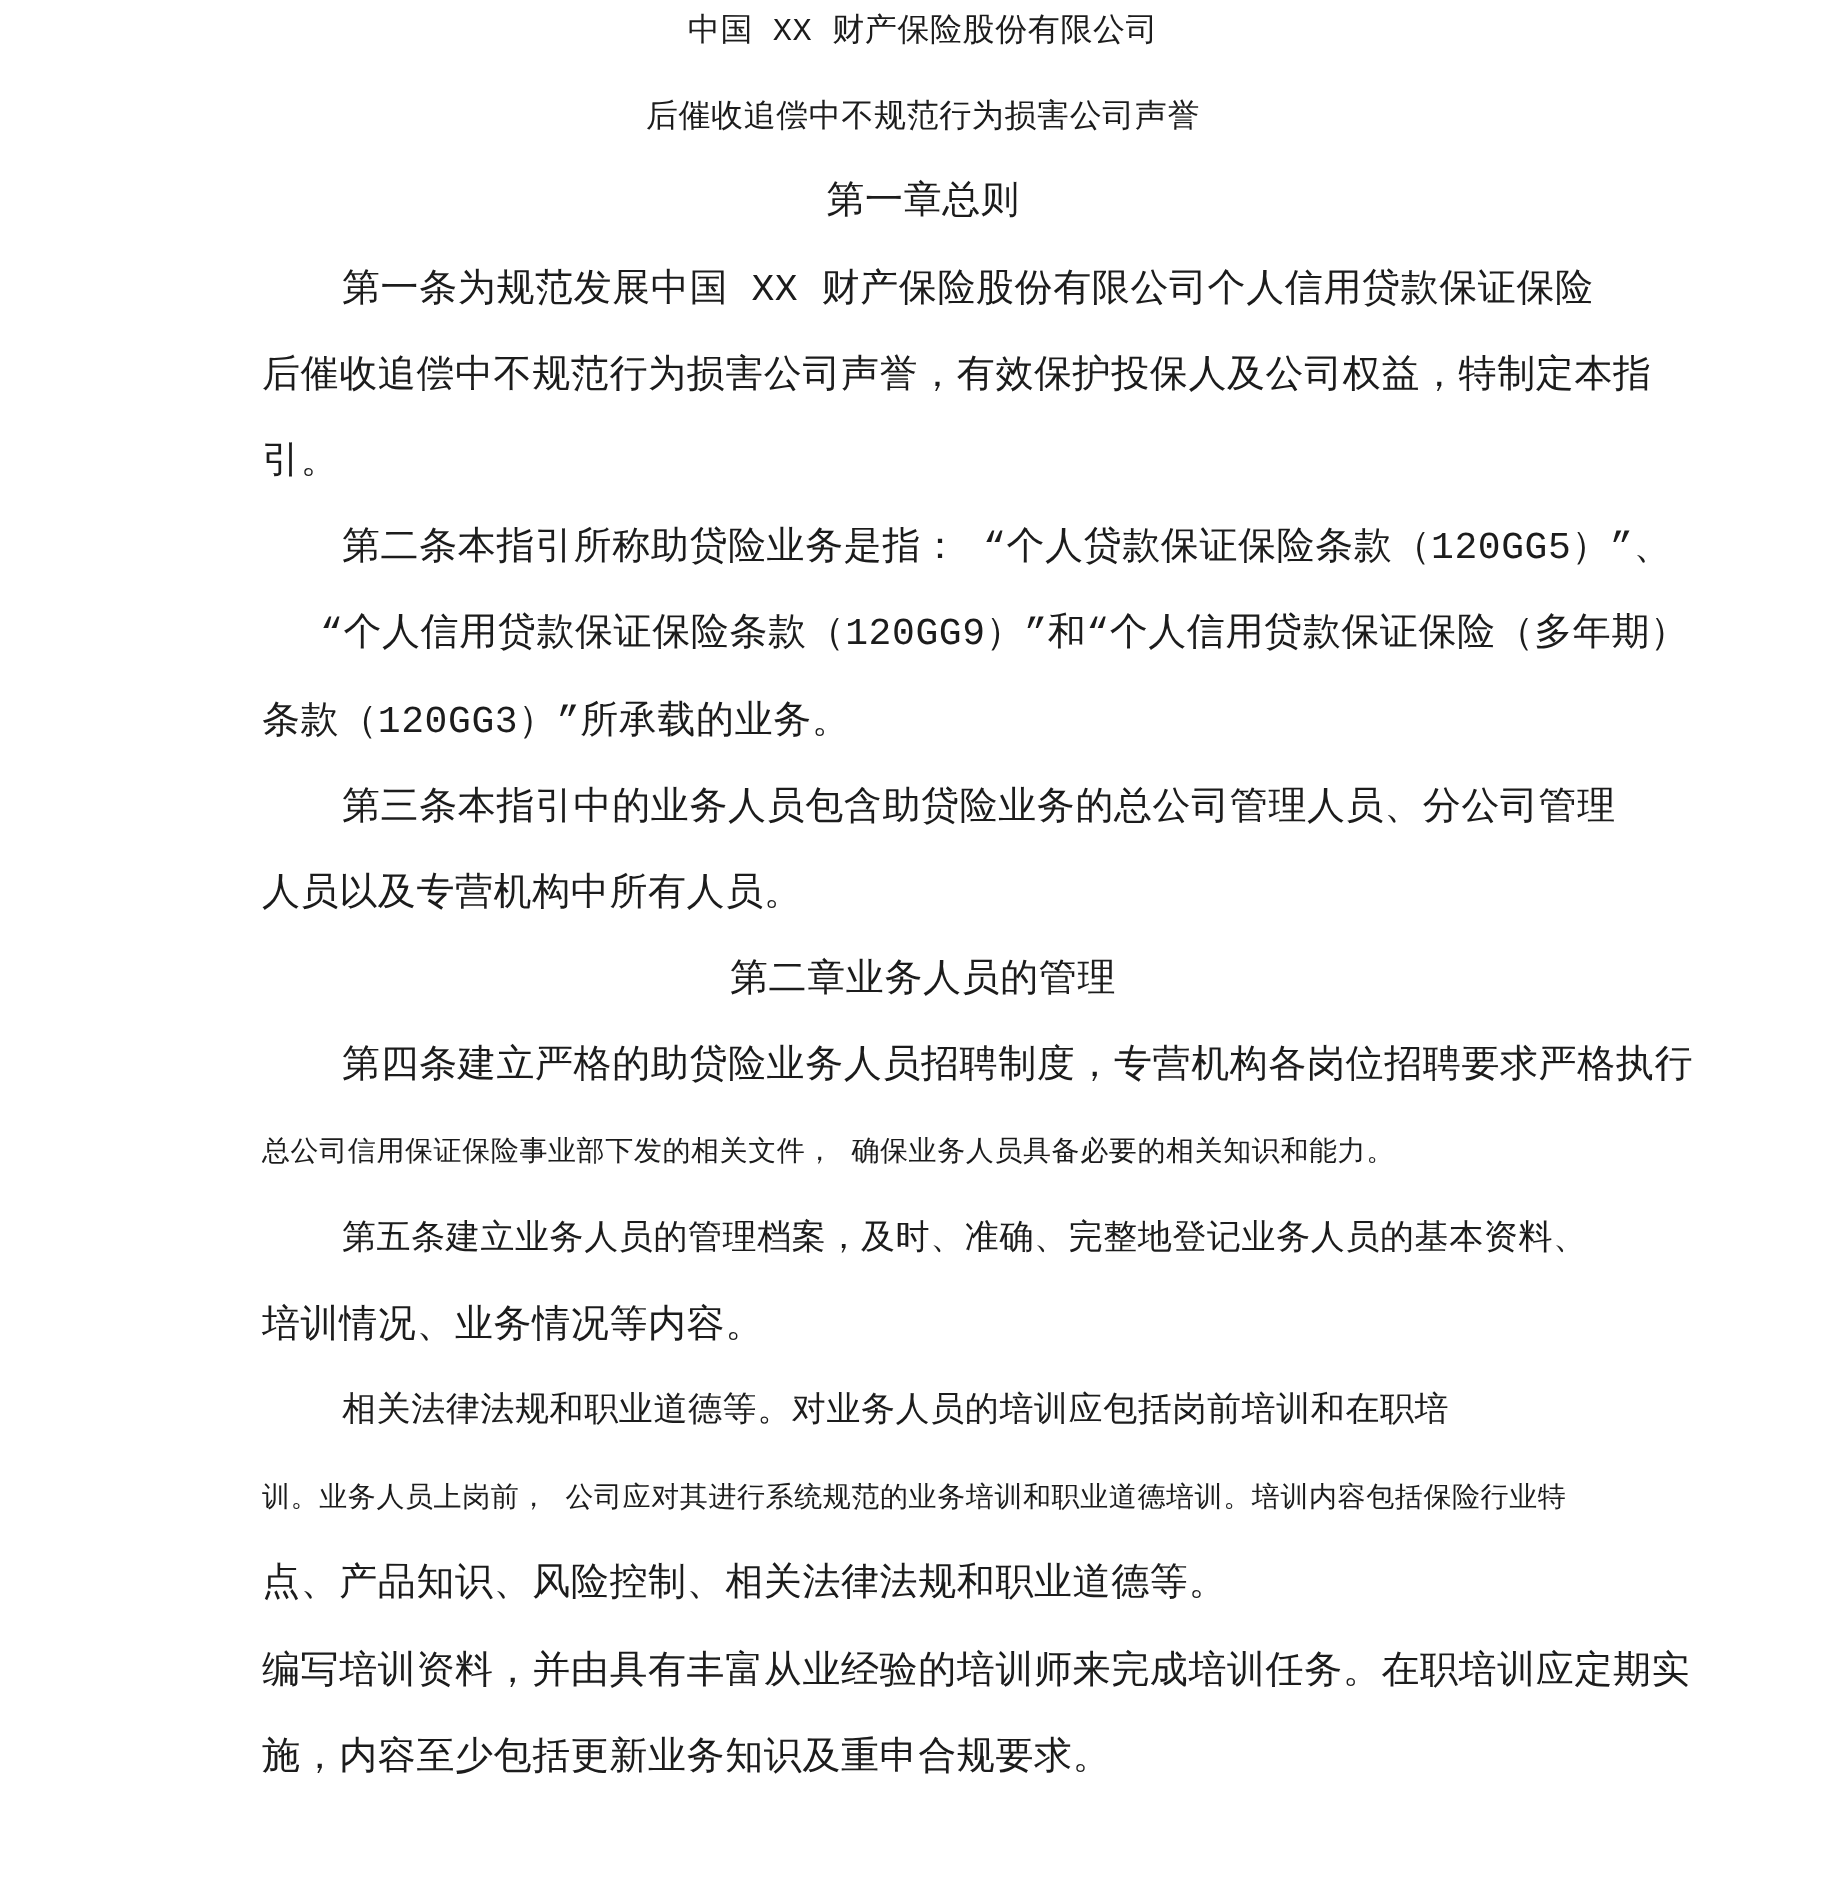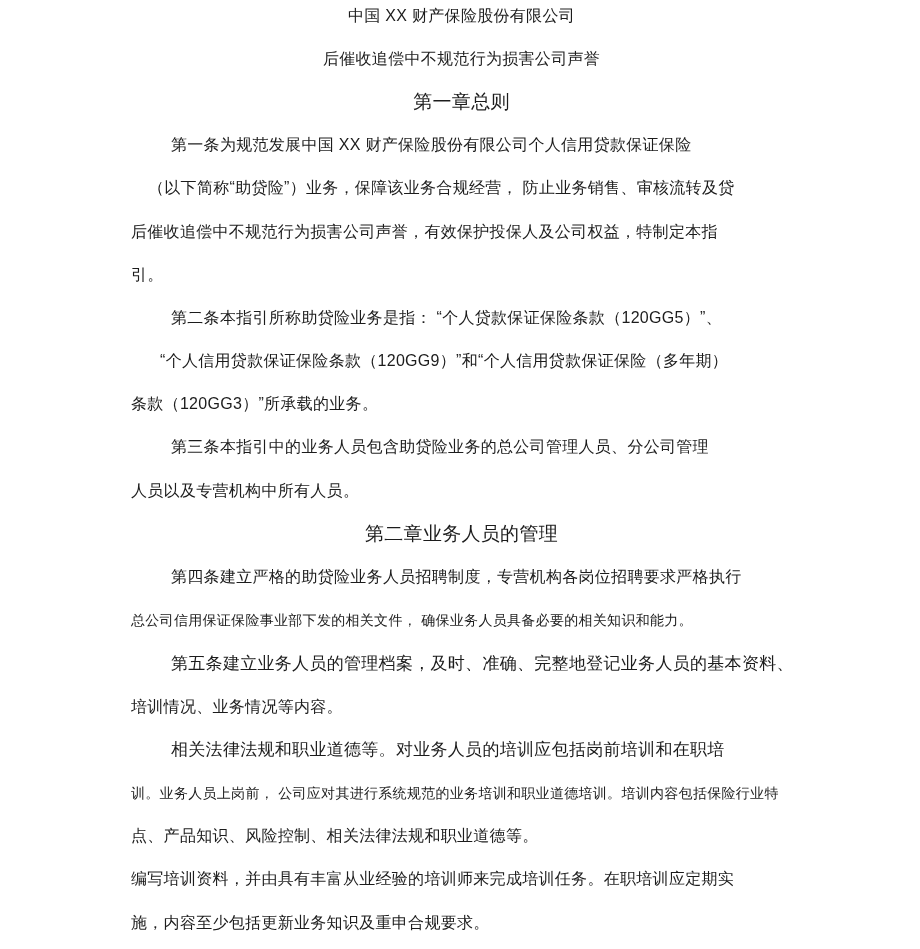--- a/index.html
+++ b/index.html
@@ -6,32 +6,32 @@
     margin: 0;
     padding: 0;
     background: #ffffff;
   }
   .page {
     position: relative;
     width: 920px;
     height: 949px;
     background: #ffffff;
     overflow: hidden;
-    font-family: Liberation Sans, sans-serif;
+    font-family: Liberation Mono, monospace;
     color: #1c1c1c;
   }
   .doc {
     margin-top: -6px;
     padding: 0 128px 0 131px;
   }
   .line {
     height: 43.2px;
     display: flex;
     align-items: center;
-    font-size: 16px;
+    font-size: 19px;
     line-height: 1;
     white-space: pre;
     letter-spacing: 0.3px;
   }
   .center { justify-content: center; }
   .ind-1 { padding-left: 17px; }
   .ind-2 { padding-left: 40px; }
   .ind-q { padding-left: 29px; }
   .sz-title { font-size: 16px; }
   .sz-head  { font-size: 19px; }
@@ -40,21 +40,20 @@
 </style>
 </head>
 <body>
 
 <div class="page">
   <div class="doc" id="doc-body">
       <div class="line center sz-title">中国 XX 财产保险股份有限公司</div>
       <div class="line center sz-title">后催收追偿中不规范行为损害公司声誉</div>
       <div class="line center sz-head">第一章总则</div>
       <div class="line ind-2">第一条为规范发展中国 XX 财产保险股份有限公司个人信用贷款保证保险</div>
-      <div class="line ind-1">（以下简称“助贷险”）业务，保障该业务合规经营， 防止业务销售、审核流转及贷</div>
       <div class="line">后催收追偿中不规范行为损害公司声誉，有效保护投保人及公司权益，特制定本指</div>
       <div class="line">引。</div>
       <div class="line ind-2">第二条本指引所称助贷险业务是指： “个人贷款保证保险条款（120GG5）”、</div>
       <div class="line ind-q">“个人信用贷款保证保险条款（120GG9）”和“个人信用贷款保证保险（多年期）</div>
       <div class="line">条款（120GG3）”所承载的业务。</div>
       <div class="line ind-2">第三条本指引中的业务人员包含助贷险业务的总公司管理人员、分公司管理</div>
       <div class="line">人员以及专营机构中所有人员。</div>
       <div class="line center sz-head">第二章业务人员的管理</div>
       <div class="line ind-2">第四条建立严格的助贷险业务人员招聘制度，专营机构各岗位招聘要求严格执行</div>
       <div class="line sz-sm">总公司信用保证保险事业部下发的相关文件， 确保业务人员具备必要的相关知识和能力。</div>

